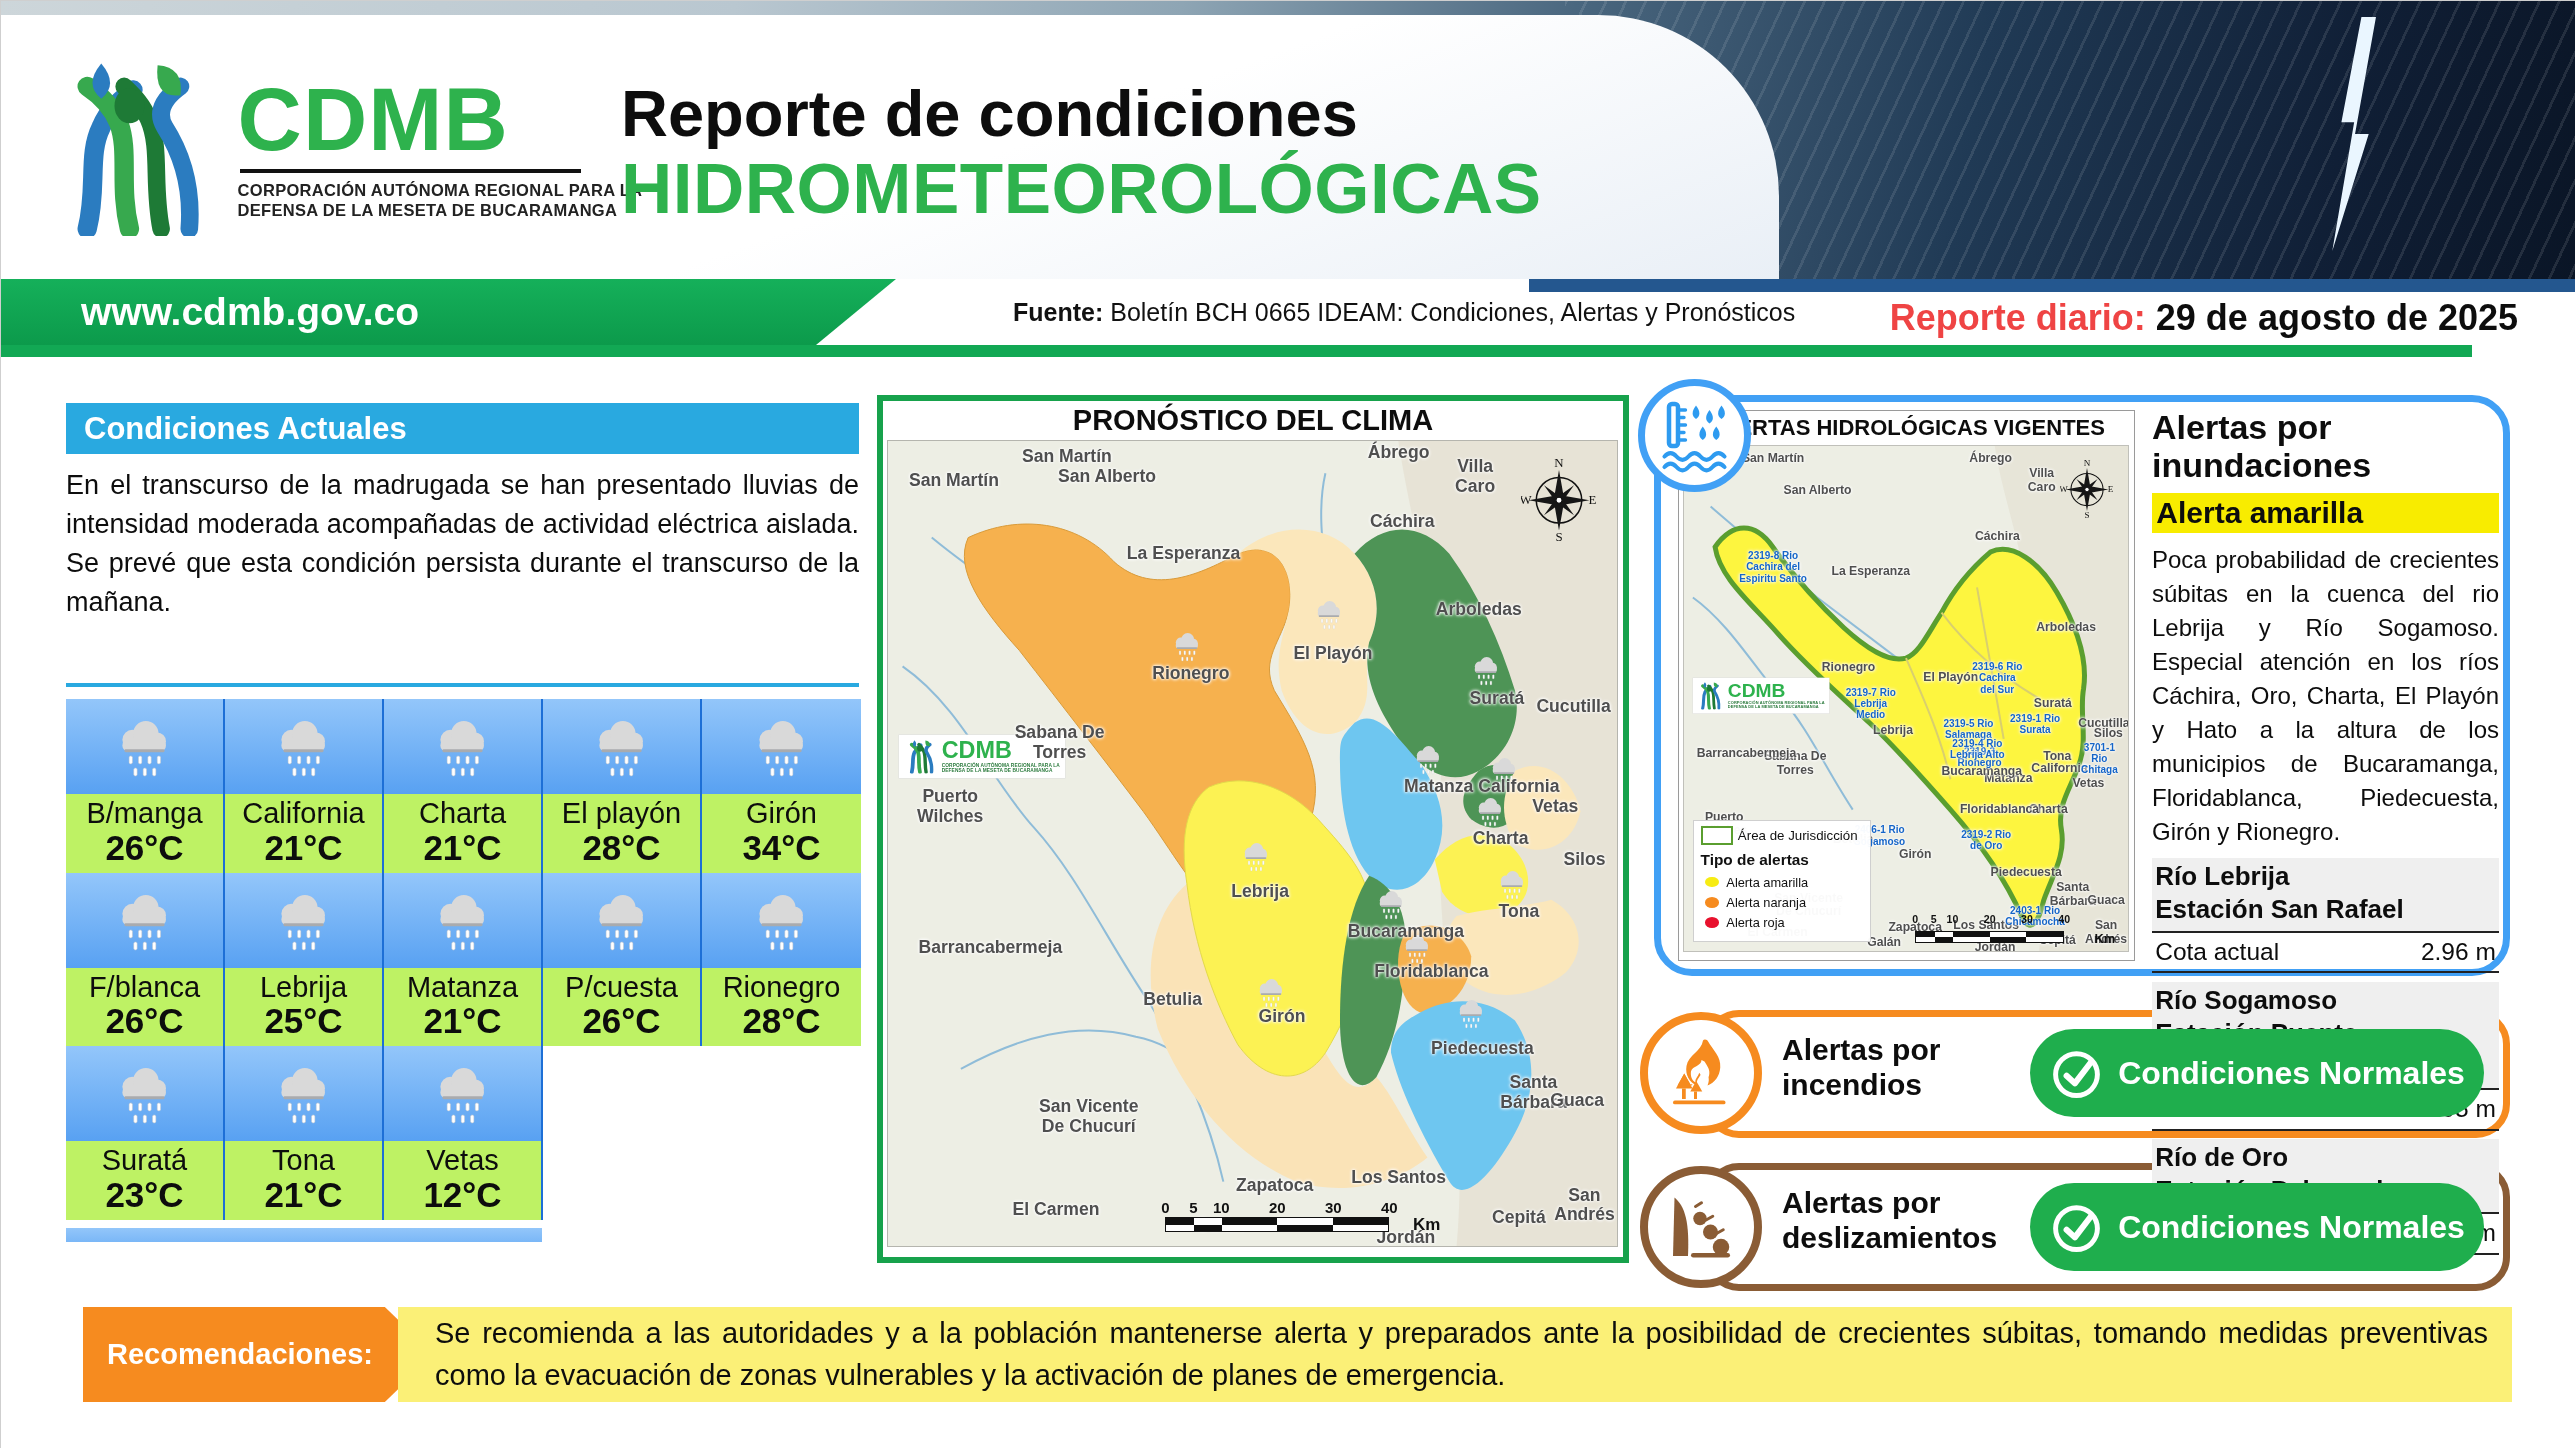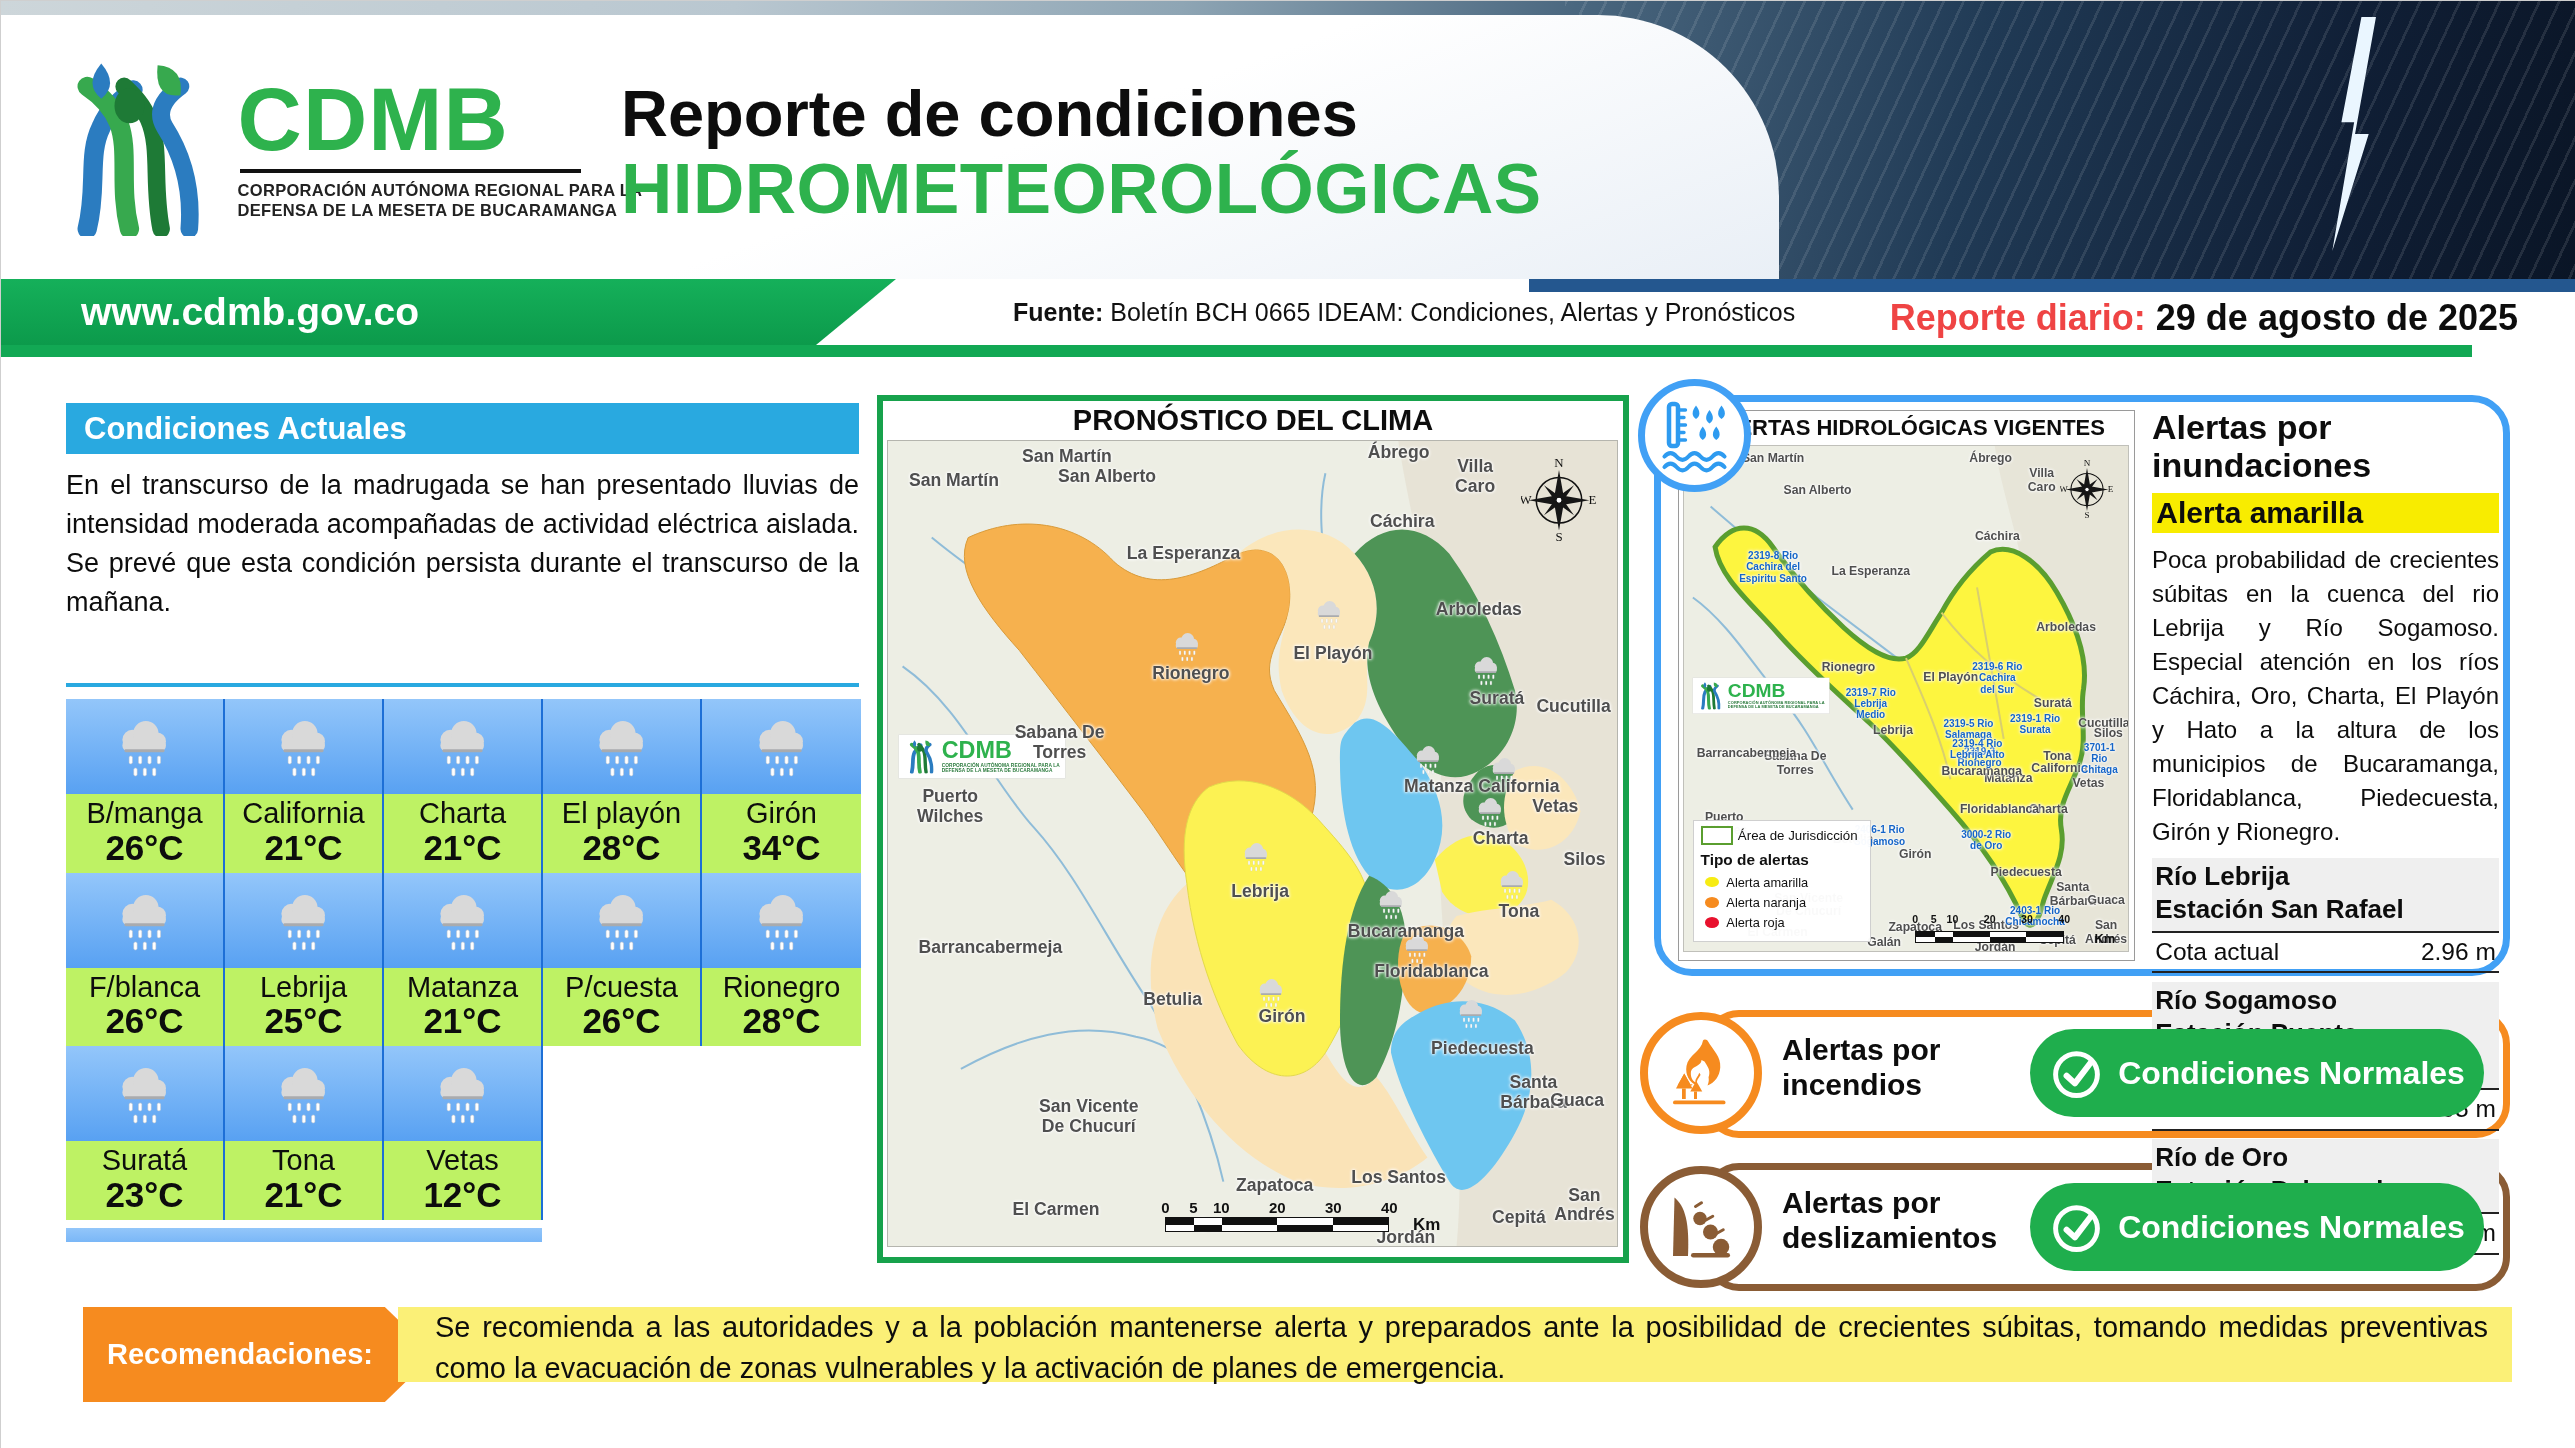--- a/index.html
+++ b/index.html
@@ -142,22 +142,22 @@
   .status-pill.fire{top:672px;}
   .status-pill.slide{top:826px;}
   .status-pill svg{width:55px;height:55px;margin-right:14px;}
   .status-pill span{color:#fff;font-size:32px;font-weight:bold;}
 
   
   .rec-label{position:absolute;left:82px;top:950px;width:351px;height:95px;background:#f68b1f;
     clip-path:polygon(0 0,86% 0,100% 50%,86% 100%,0 100%);
     display:flex;align-items:center;justify-content:center;box-sizing:border-box;padding-right:37px;}
   .rec-label span{color:#fff;font-size:29px;font-weight:bold;}
-  .rec-band{position:absolute;left:397px;top:950px;width:2114px;height:75px;background:#fbf077;
-    display:flex;align-items:flex-start;box-sizing:border-box;padding:0 24px 0 37px;}
+  .rec-band{position:absolute;left:397px;top:950px;width:2114px;height:95px;background:#fbf077;
+    display:flex;align-items:center;box-sizing:border-box;padding:0 24px 0 37px;}
   .rec-band div{font-size:29px;color:#0d0d0d;line-height:1.42;text-align:justify;}
 </style>
 </head>
 <body>
 
 <svg width="0" height="0" style="position:absolute">
   <defs>
     <symbol id="raincloud" viewBox="0 0 100 100">
       <g fill="#d9d9d9">
         <circle cx="32" cy="40" r="15"></circle>
@@ -663,21 +663,21 @@
           <div class="map-label station" style="left: 66.5%; top: 61.5%; font-size: 10px;">2319-3
 Rionegro</div>
           <div class="map-label station" style="left: 79%; top: 55%; font-size: 10px;">2319-1 Rio
 Surata</div>
           <div class="map-label station" style="left: 93.5%; top: 62%; font-size: 10px;">3701-1 Rio
 Chitaga</div>
           <div class="map-label station" style="left: 57%; top: 60%; font-size: 10px; margin-left: 40px;">2319-4 Rio
 Lebrija Alto</div>
           <div class="map-label station" style="left: 44%; top: 68%; font-size: 10px; margin-top: 46px;">2406-1 Rio
 Sogamoso</div>
-          <div class="map-label station" style="left: 68%; top: 78%; font-size: 10px;">3000-2 Rio
+          <div class="map-label station" style="left: 68%; top: 78%; font-size: 10px;">2319-2 Rio
 de Oro</div>
           <div class="map-label station" style="left: 79%; top: 93%; font-size: 10px;">2403-1 Rio
 Chicamocha</div>
           <div class="scalebar" style="left: 52%; top: 92.5%; width: 149px;">
             <div class="sb-ticks" style="font-size: 10.6px;">
               <span style="left: 0%;">0</span>
               <span style="left: 12.5%;">5</span>
               <span style="left: 25%;">10</span>
               <span style="left: 50%;">20</span>
               <span style="left: 75%;">30</span>

